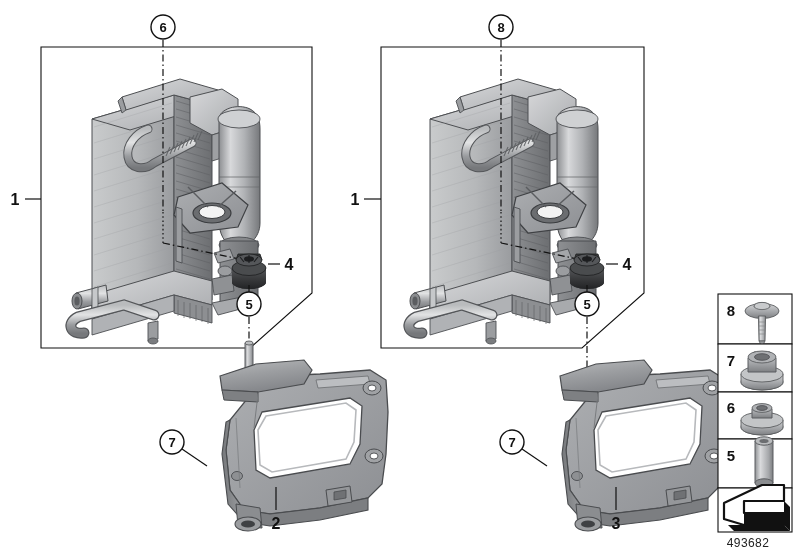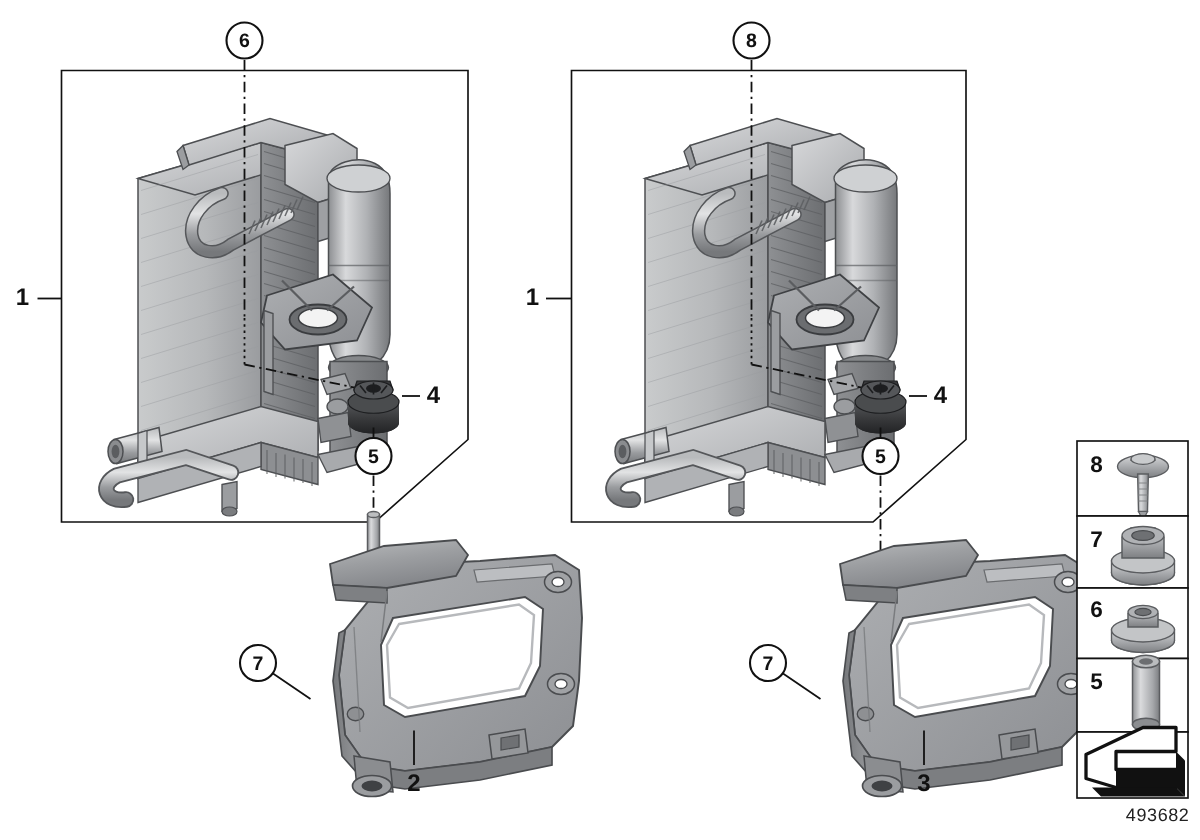--- a/index.html
+++ b/index.html
@@ -21,21 +21,21 @@
     font-weight:bold;font-size:16px;fill:#111;
     text-anchor:middle;dominant-baseline:central;
   }
   .legend-num{
     font-family:"Liberation Sans", sans-serif;
     font-weight:bold;font-size:15px;fill:#111;
     text-anchor:middle;dominant-baseline:central;
   }
   .docnum{
     position:absolute;left:703px;top:536px;width:90px;
-    text-align:right;font-size:12px;color:#222;letter-spacing:.4px;
+    text-align:center;font-size:12px;color:#222;letter-spacing:.4px;
     font-family:"Liberation Sans", sans-serif;
   }
   .circ{fill:#ffffff;stroke:#111;stroke-width:1.4;}
   .boxline{fill:none;stroke:#111;stroke-width:1.1;}
   .leader{stroke:#111;stroke-width:1.2;fill:none;}
   .dashdot{stroke:#111;stroke-width:1.2;fill:none;stroke-dasharray:7 3 1.5 3;}
   .dotline{stroke:#111;stroke-width:1.2;fill:none;stroke-dasharray:1.6 2.6;}
   .legbox{fill:#ffffff;stroke:#111;stroke-width:1.1;}
 </style>
 </head>

